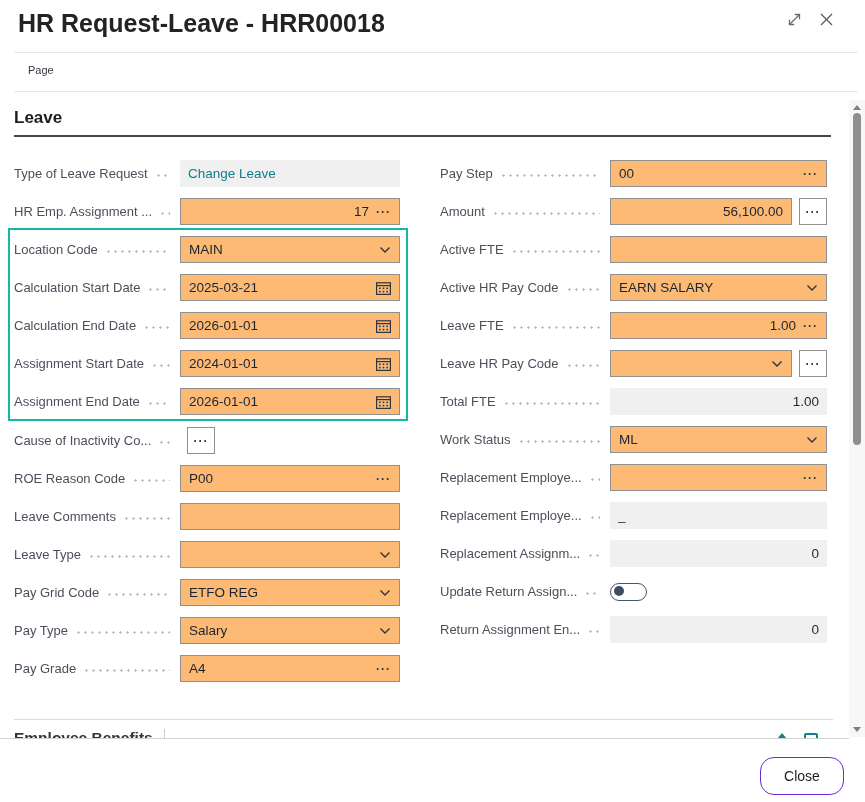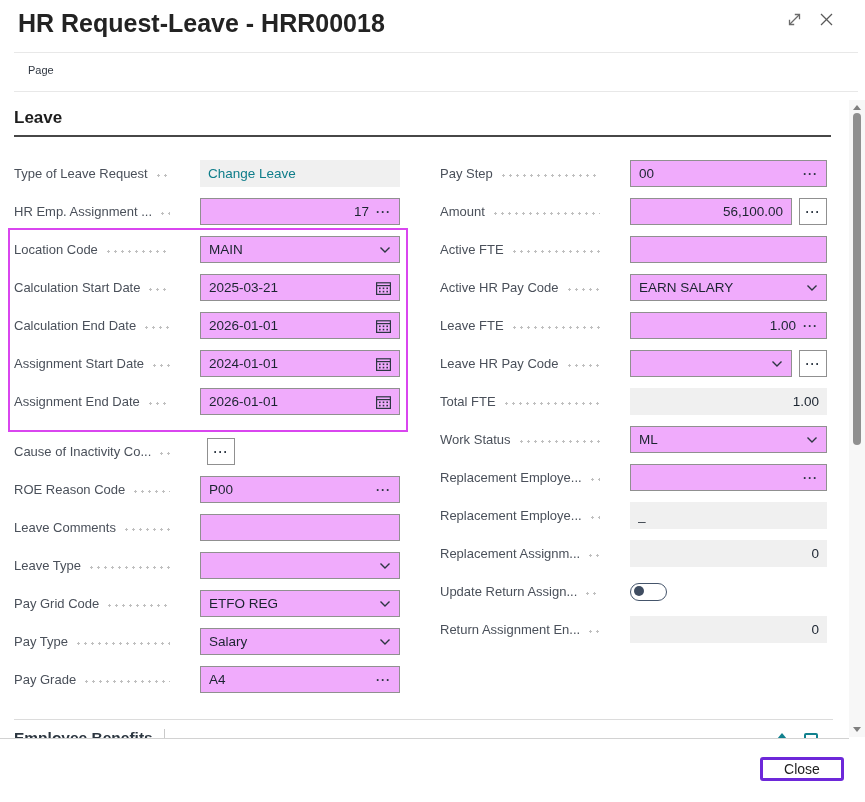--- a/index.html
+++ b/index.html
@@ -22,68 +22,68 @@
 
   
   .section-header { position:absolute; left:14px; top:108px; font-size:17px; font-weight:700; color:#1d1d1d; }
   .section-underline { position:absolute; left:14px; top:135px; width:817px; height:2px; background:#474747; }
 
   
   .col { position:absolute; top:160px; }
   .col-left  { left:14px;  width:386px; }
   .col-right { left:440px; width:387px; }
 
-  .row { display:flex; align-items:center; height:27px; margin-bottom:11px;gap:20px; }
+  .row { display:flex; align-items:center; height:27px; margin-bottom:11px; }
   .lbl { display:flex; align-items:center; flex:0 0 166px; min-width:0; }
   .col-right .lbl { flex-basis:170px; }
   .lbl-text { font-size:13px; color:#4a505a; white-space:nowrap; overflow:hidden; }
   .leader { flex:1 1 auto; min-width:4px; height:3px; margin:3px 10px 0 7px;
             background-image:radial-gradient(circle, #bfbfbf 1px, transparent 1.3px);
             background-size:7px 3px; background-repeat:repeat-x; background-position:left center; }
   .ctrl { flex:1 1 auto; display:flex; align-items:center; height:45px; min-width:0; }
 
   .box { flex:1 1 auto; display:flex; align-items:center; height:27px; min-width:0;
-         border:1px solid #909090; background:#f0abfc; padding:0 8px; font-size:13.5px; color:#1b2430; }
+         border:1px solid #909090; background:#fdba74; padding:0 8px; font-size:13.5px; color:#1b2430; }
   .box.readonly { border:none; background:#f0f0f0; }
   .val { flex:1 1 auto; white-space:nowrap; overflow:hidden; }
   .val.right { text-align:right; }
   .val.link-text { color:#0e7d8a; }
   .ell-inline { flex:0 0 auto; margin-left:7px; color:#2c3642; font-weight:700; font-size:12px; letter-spacing:1px; line-height:10px; cursor:pointer; }
   .chev, .cal { flex:0 0 auto; margin-left:7px; display:flex; align-items:center; cursor:pointer; }
   .ell-btn { flex:0 0 28px; height:27px; margin-left:7px; border:1px solid #909090; background:#fff;
              display:flex; align-items:center; justify-content:center; color:#2c3642; font-weight:700;
              font-size:12px; letter-spacing:1px; cursor:pointer; }
 
   .toggle { position:relative; width:37px; height:18px; border:1.5px solid #45556b; border-radius:10px; background:#fff; cursor:pointer; }
   .knob { position:absolute; left:3px; top:2.5px; width:10px; height:10px; border-radius:50%; background:#3f4d61; }
 
-  .hl-group { border:2px solid #d946ef; margin:-8px -8px 6px -6px; padding:6px 6px 3px 4px; }
-  .hl-group .row:last-child { margin-bottom:12px; }
+  .hl-group { border:2px solid #14b8a6; margin:-8px -8px 6px -6px; padding:6px 6px 3px 4px; }
+  .hl-group .row:last-child { margin-bottom:1px; }
 
   
   .bottom-sep { position:absolute; left:14px; top:719px; width:819px; height:1px; background:#dcdcdc; }
   .eb-row { position:absolute; left:14px; top:727px; width:819px; height:11px; overflow:hidden; cursor:pointer; }
   .eb-title { position:absolute; left:0; top:0; font-size:15.5px; font-weight:700; color:#2c3640; line-height:22px; white-space:nowrap; }
   .eb-divider { position:absolute; left:150px; top:2px; width:1px; height:9px; background:#c9c9c9; }
   .eb-share { position:absolute; left:763px; top:6px; width:0; height:0;
               border-left:5px solid transparent; border-right:5px solid transparent; border-bottom:6px solid #12818e; }
   .eb-open { position:absolute; left:790px; top:6px; width:14px; height:10px; border:2px solid #12818e; border-radius:2px; }
   .clip-line { position:absolute; left:0; top:738px; width:849px; height:1px; background:#d2d2d2; }
 
   
   .scrollbar { position:absolute; left:849px; top:100px; width:16px; height:637px; background:#f7f7f7; }
   .sb-up, .sb-down { position:absolute; left:4px; width:0; height:0; cursor:pointer;
                      border-left:4px solid transparent; border-right:4px solid transparent; }
   .sb-up { top:5px; border-bottom:5px solid #7f7f7f; }
   .sb-down { bottom:5px; border-top:5px solid #7f7f7f; }
   .sb-thumb { position:absolute; left:4px; top:13px; width:8px; height:332px; background:#8f8f8f; border-radius:4px; cursor:pointer; }
 
   
-  .close-btn { position:absolute; left:760px; top:757px; width:84px; height:24px; background:#fff;
-               border:3px solid #6d28d9; border-radius:3px; font-size:14px; color:#1d1d1d;
+  .close-btn { position:absolute; left:760px; top:757px; width:84px; height:38px; background:#fff;
+               border:1px solid #6d28d9; border-radius:14px; font-size:14px; color:#1d1d1d;
                display:flex; align-items:center; justify-content:center; cursor:pointer;
                font-family:"Liberation Sans", sans-serif; }
 </style>
 </head>
 <body>
 
 <div class="title">HR Request-Leave - HRR00018</div>
 
 <div class="icon-btn icon-expand">
   <svg width="17" height="17" viewBox="0 0 17 17" fill="none" stroke="#6b6b6b" stroke-width="1.3">

